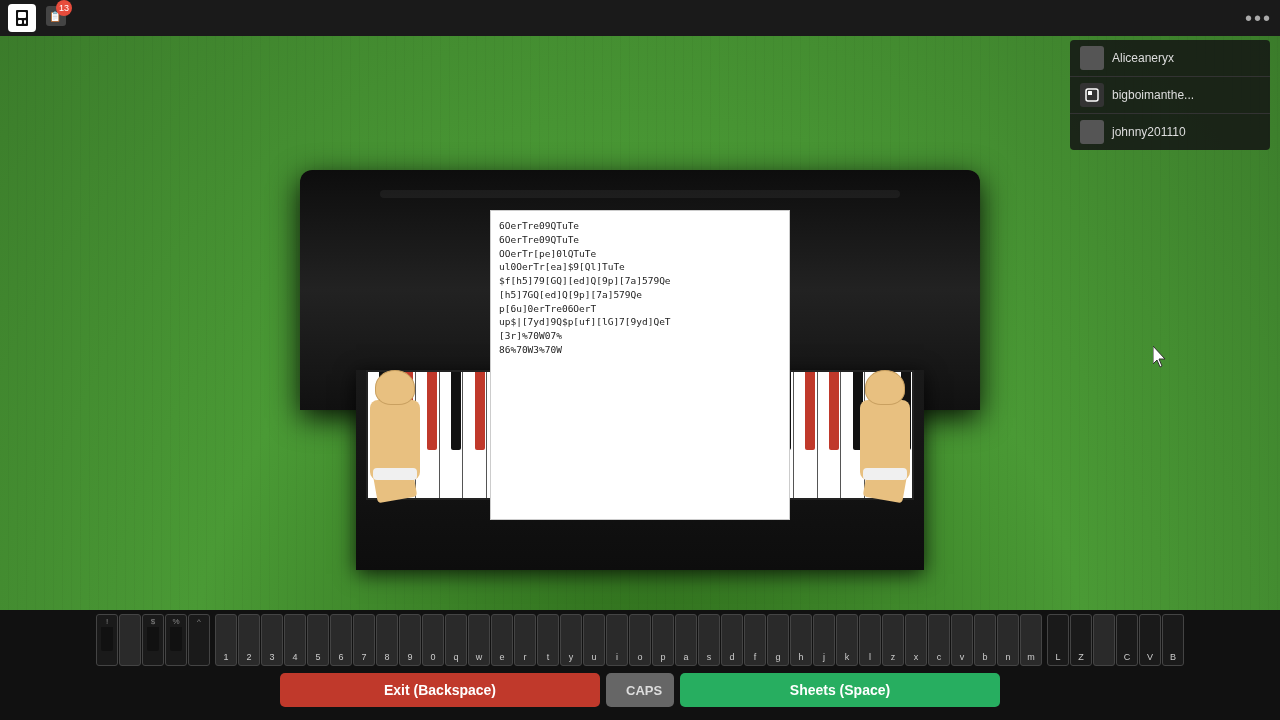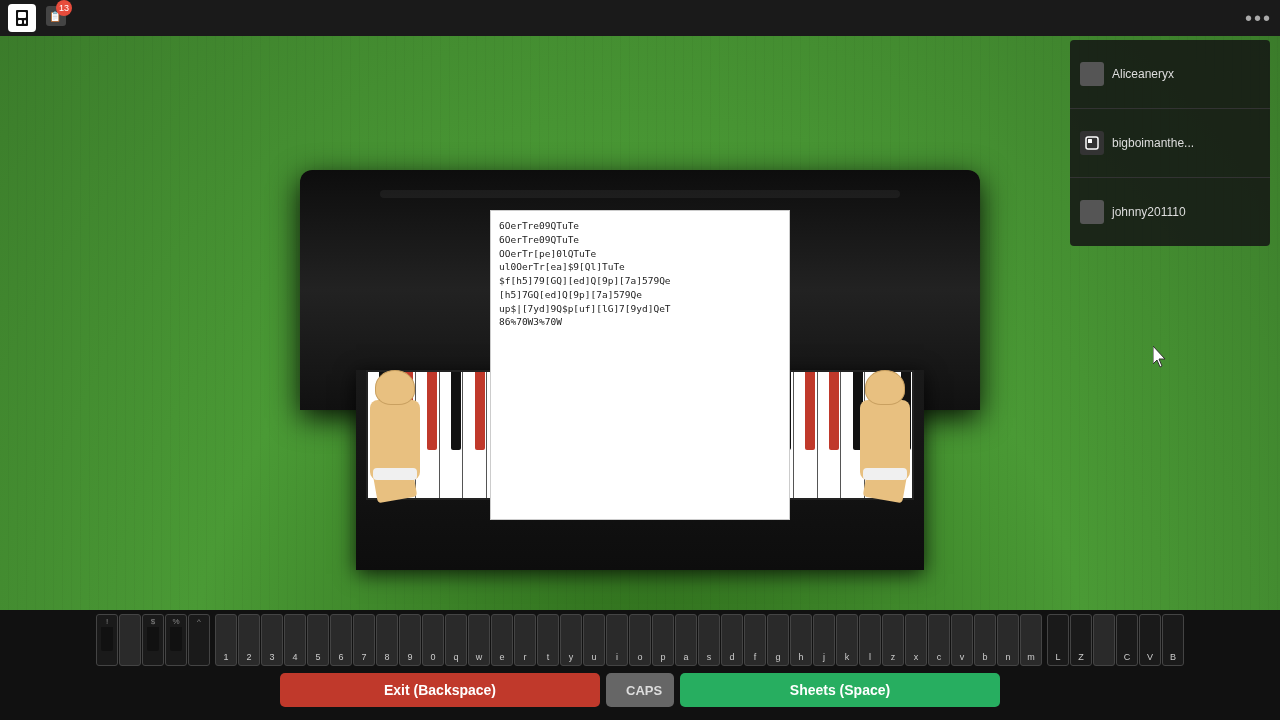--- a/index.html
+++ b/index.html
@@ -112,21 +112,21 @@
       width: 200px;
       z-index: 100;
       background: rgba(20,20,20,0.85);
       border-radius: 4px;
       overflow: hidden;
     }
 
     .player-item {
       display: flex;
       align-items: center;
-      padding: 22px 10px;
+      padding: 6px 10px;
       border-bottom: 1px solid #333;
       gap: 8px;
     }
 
     .player-item:last-child { border-bottom: none; }
 
     .player-avatar {
       width: 24px; height: 24px;
       background: #555;
       border-radius: 3px;
@@ -272,21 +272,23 @@
         <div style="position:absolute;top:0;left:155px;width:10px;height:78px;background:#111;border-radius:0 0 2px 2px;"></div>
       </div>
 
       <div id="sheet-display" style="position:absolute; left:50%; top:-160px; transform:translateX(-50%); width:300px; height:310px; background:white; border:1px solid #ccc; padding:8px; font-family:monospace; font-size:9.5px; line-height:1.45; color:#222; overflow:hidden;">
         <div>6OerTre09QTuTe</div>
         <div>6OerTre09QTuTe</div>
         <div>OOerTr[pe]0lQTuTe</div>
         <div>ul0OerTr[ea]$9[Ql]TuTe</div>
         <div>$f[h5]79[GQ][ed]Q[9p][7a]579Qe</div>
         <div>[h5]7GQ[ed]Q[9p][7a]579Qe</div>
+        <div>p[6u]0erTre06OerT</div>
         <div>up$|[7yd]9Q$p[uf][lG]7[9yd]QeT</div>
+        <div>[3r]%70W07%</div>
         <div>86%70W3%70W</div>
       </div>
 
     </div>
 
     <div style="position:absolute; bottom:130px; left:80px; z-index:20;">
 
       <div style="width:50px;height:80px;background:#e8c080;border-radius:8px;position:relative;">
 
         <div style="position:absolute;top:-30px;left:5px;width:40px;height:35px;background:#e8c080;border-radius:50% 50% 40% 40%;border:1px solid #c9a060;"></div>

